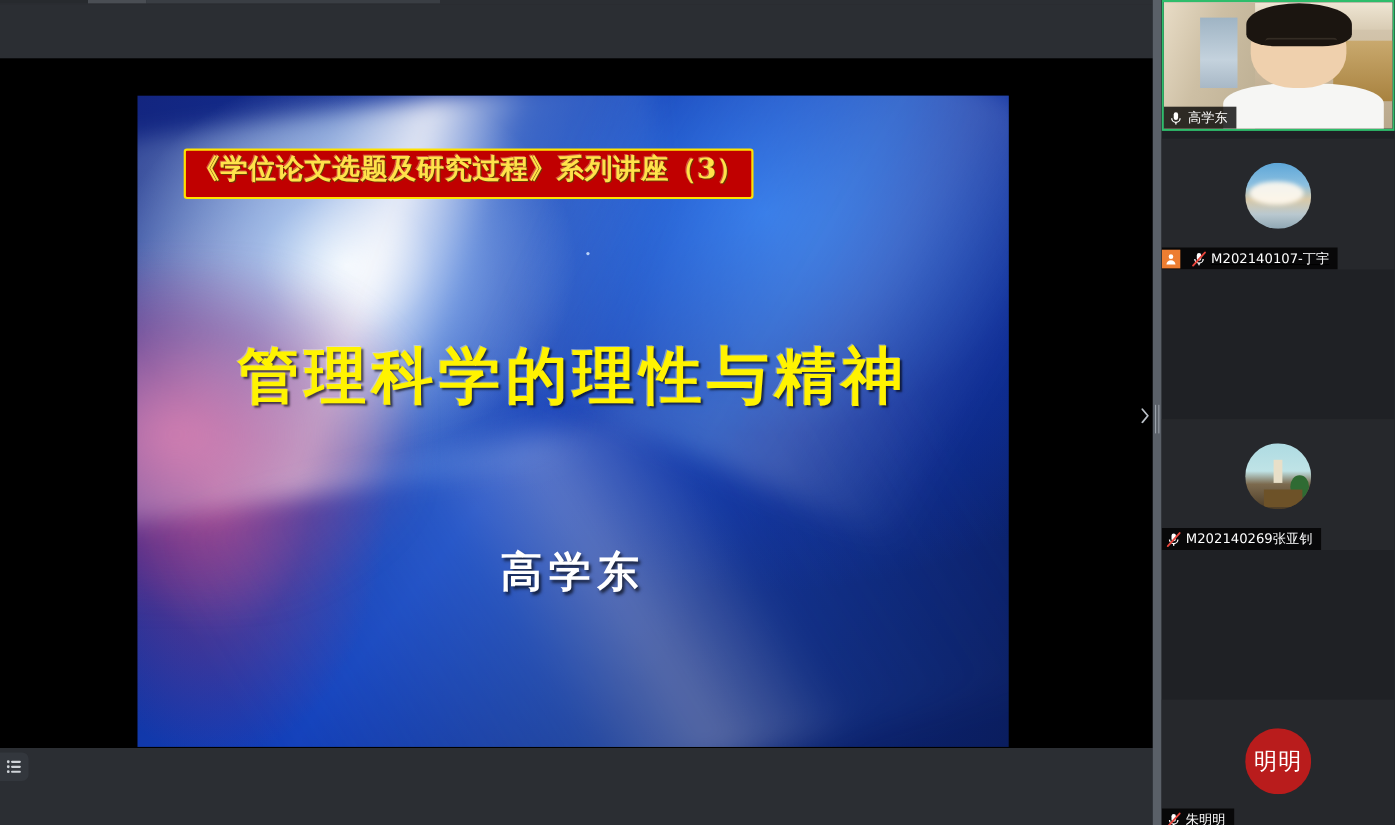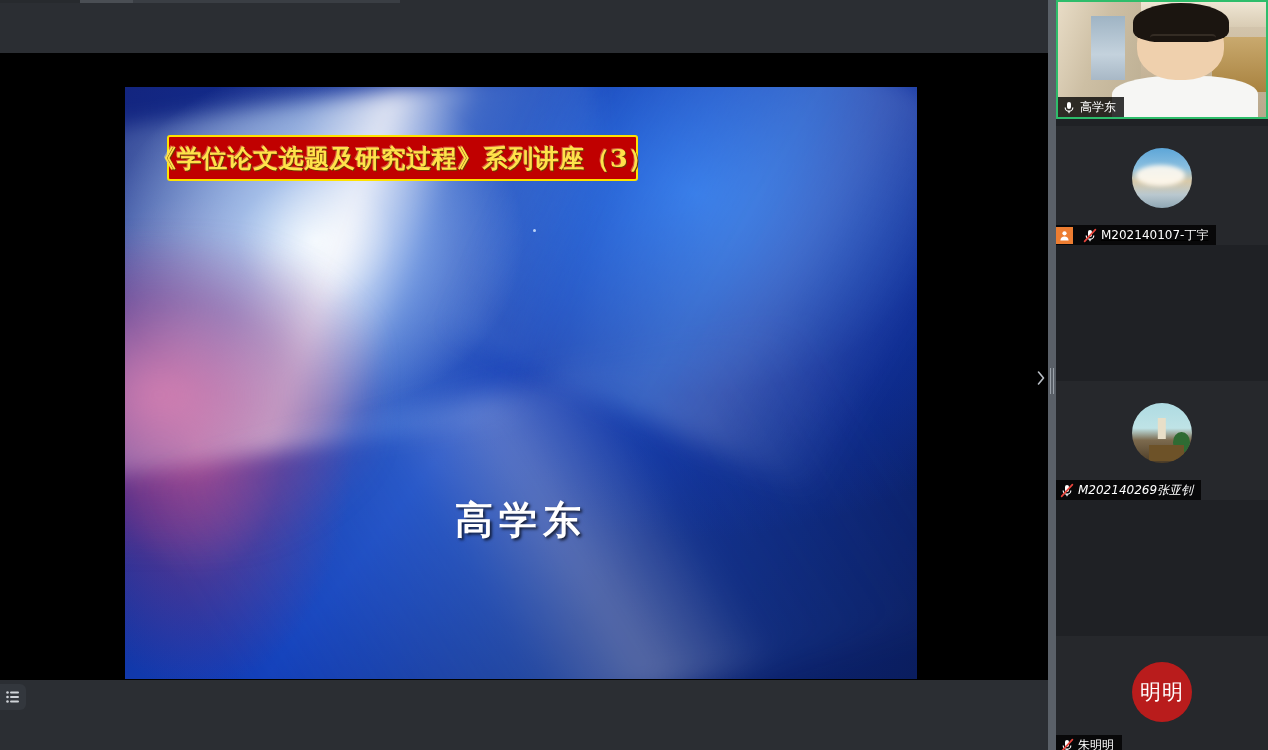--- a/index.html
+++ b/index.html
@@ -54,23 +54,23 @@
     position: absolute; left: 48%; top: -8%; width: 66%; height: 70%;
     background: linear-gradient(96deg, rgba(255,255,255,0) 0%, rgba(150,205,255,0.30) 44%, rgba(255,255,255,0.18) 56%, rgba(255,255,255,0) 80%);
     filter: blur(12px); transform: rotate(24deg);
   }
   .slide-dot {
     position: absolute; left: 51.5%; top: 24%; width: 3px; height: 3px;
     border-radius: 50%; background: rgba(210,230,255,0.85);
   }
 
   .slide-title-banner {
-    position: absolute; left: 42px; top: 48px; width: 471px; height: 46px;
+    position: absolute; left: 42px; top: 48px; width: 518px; height: 46px;
     background: #C00000; border: 2px solid #FFE200; border-radius: 3px;
-    display: flex; align-items: center; justify-content: center;
+    display: flex; justify-content: center;
   }
   .slide-title-banner span {
     font-family: "DejaVu Serif", "Liberation Serif", serif;
     font-size: 25px; font-weight: 700; color: #FFE24A; letter-spacing: 0.5px;
     text-shadow: 1px 1px 0 #6b3b00, -1px -1px 0 rgba(255,255,180,0.35);
     white-space: nowrap;
   }
   .slide-main-title {
     position: absolute; left: 0; top: 218px; width: 792px; text-align: center;
     font-family: "DejaVu Serif", "Liberation Serif", serif;
@@ -228,20 +228,21 @@
       <div class="slide-sheen-a"></div>
       <div class="slide-sheen-b"></div>
       <div class="slide-sheen-c"></div>
       <div class="slide-sheen-d"></div>
       <div class="slide-dot"></div>
 
       <div class="slide-title-banner">
         <span>《学位论文选题及研究过程》系列讲座（3）</span>
       </div>
 
+      <div class="slide-main-title">管理科学的理性与精神</div>
       <div class="slide-speaker">高学东</div>
     </div>
 
     <div class="list-btn">
       <span>
         <svg width="14" height="12" viewBox="0 0 14 12">
           <circle cx="1.5" cy="1.5" r="1.3" fill="#cfd3d8"></circle>
           <rect x="4" y="0.6" width="9" height="2" rx="1" fill="#cfd3d8"></rect>
           <circle cx="1.5" cy="6" r="1.3" fill="#cfd3d8"></circle>
           <rect x="4" y="5.1" width="9" height="2" rx="1" fill="#cfd3d8"></rect>
@@ -309,21 +310,21 @@
             <path d="M3.2 7.4a3.8 3.8 0 0 0 7.6 0" fill="none" stroke="#ffffff" stroke-width="1.2"></path>
             <rect x="6.4" y="11" width="1.2" height="2.2" fill="#ffffff"></rect>
             <path d="M1.6 13.4 L12.4 1.6" stroke="#E8453C" stroke-width="1.7" stroke-linecap="round"></path>
           </svg>
         </span>
         <span class="tile-name">M202140107-丁宇</span>
       </div>
     </div>
 
 
-    <div class="tile" style="top:381px;font-style:italic;">
+    <div class="tile" style="top:381px;">
       <div class="tile-avatar">
         <div class="av-illus">
             <div class="bush"></div>
             <div class="fig"></div>
             <div class="desk"></div>
           </div>
       </div>
       <div class="tile-namebar">
         <span class="mic">
           <svg width="14" height="15" viewBox="0 0 14 15">

